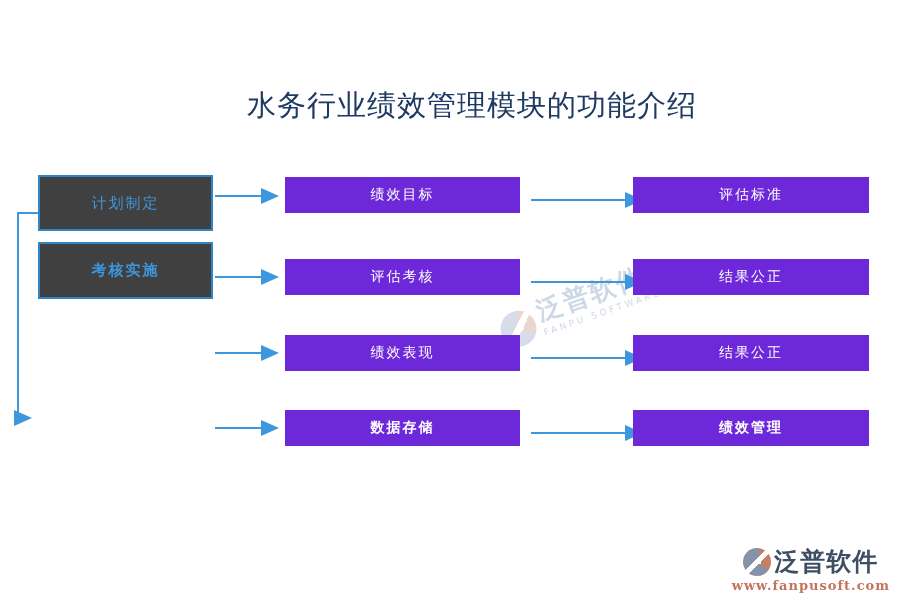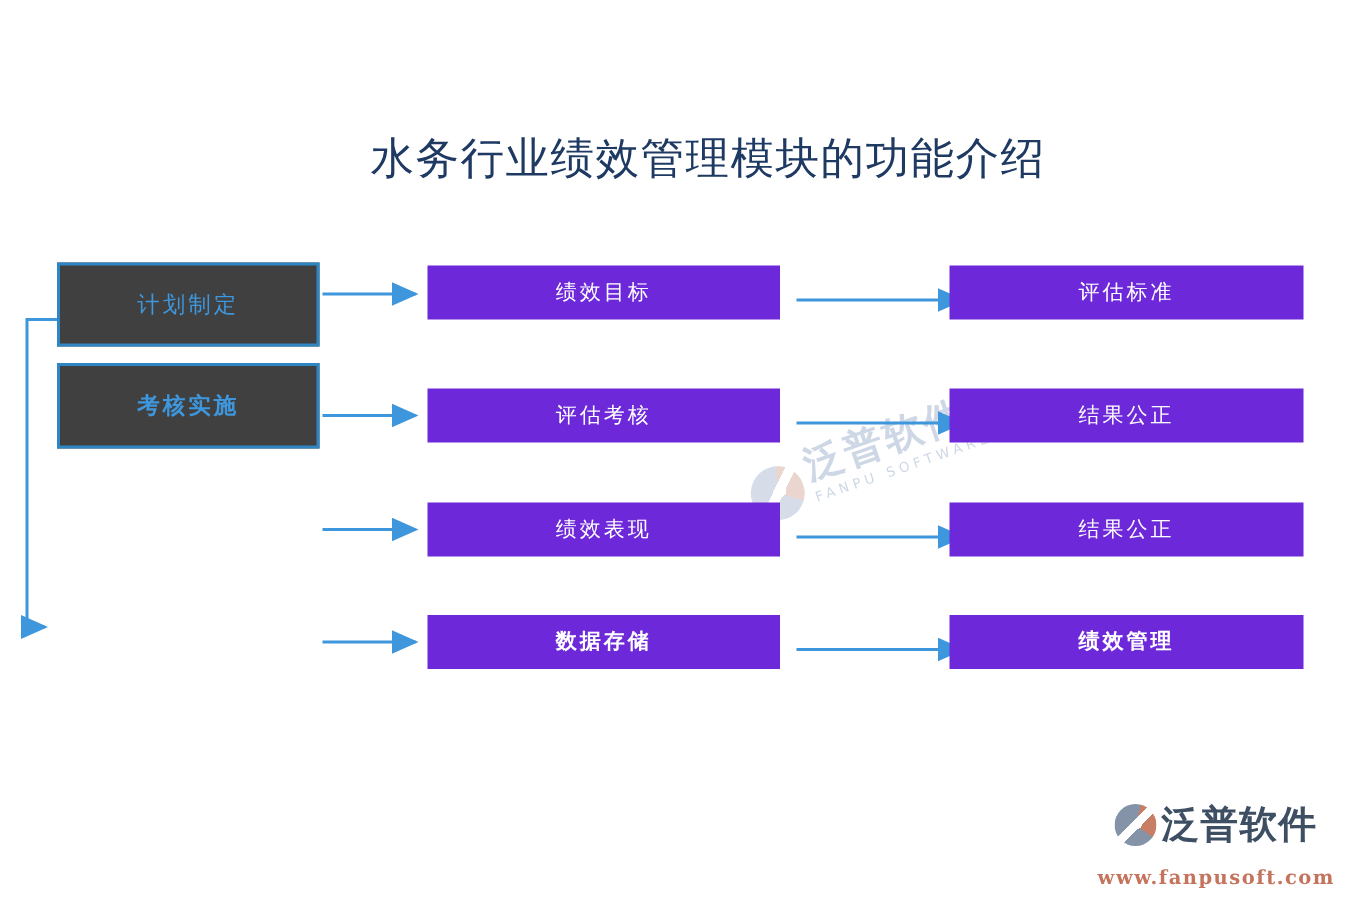--- a/index.html
+++ b/index.html
@@ -73,21 +73,21 @@
     background:
       radial-gradient(circle at 55% 48%, #ffffff 0 3px, rgba(0,0,0,0) 3px),
       linear-gradient(135deg, rgba(0,0,0,0) 43%, #ffffff 43% 57%, rgba(0,0,0,0) 57%),
       conic-gradient(from 15deg, #c87e66 0deg 110deg, #8593a8 110deg 360deg);
   }
   .fl-name{
     font-size:25px;font-weight:bold;color:#3f4f63;letter-spacing:1px;
     font-family:"DejaVu Serif","Liberation Serif",serif;
   }
   .fl-url{
-    font-size:13px;font-weight:bold;color:#c4735c;margin-top:12px;
+    font-size:13px;font-weight:bold;color:#c4735c;margin-top:0px;
     font-family:"DejaVu Serif","Liberation Serif",serif;letter-spacing:1px;
   }
 </style>
 </head>
 <body>
 
 <div class="canvas">
 
   <h1 class="title">水务行业绩效管理模块的功能介绍</h1>
 

